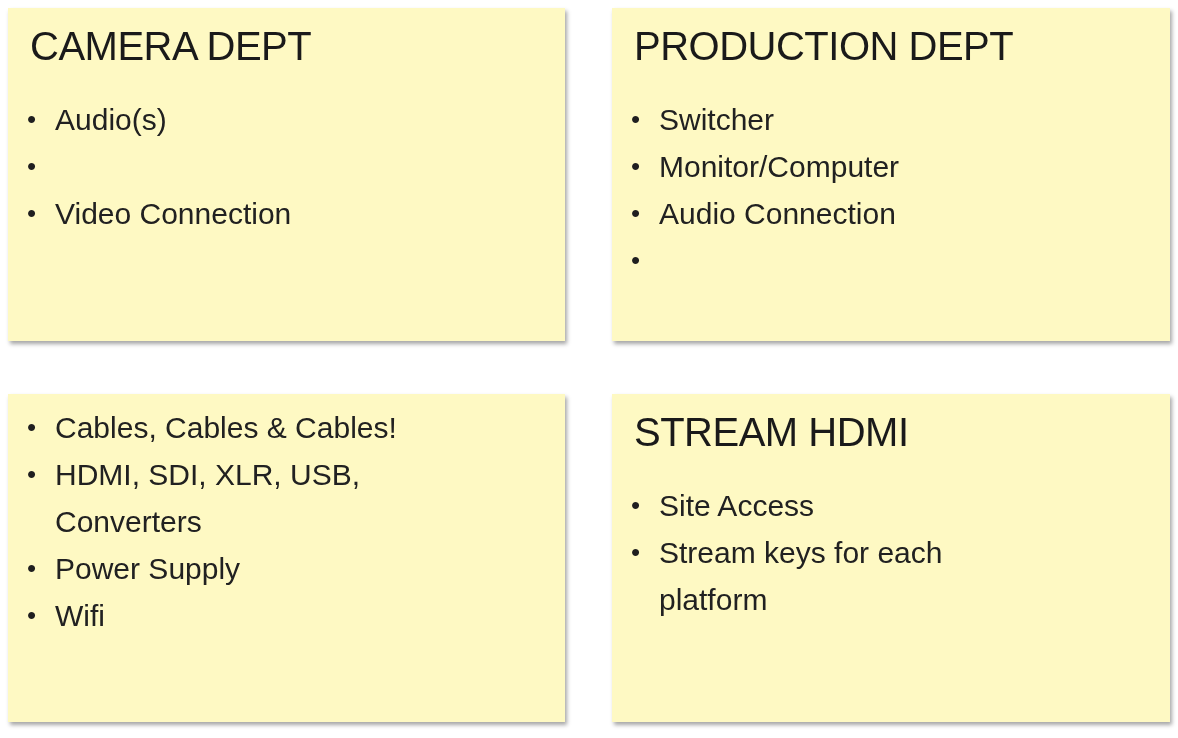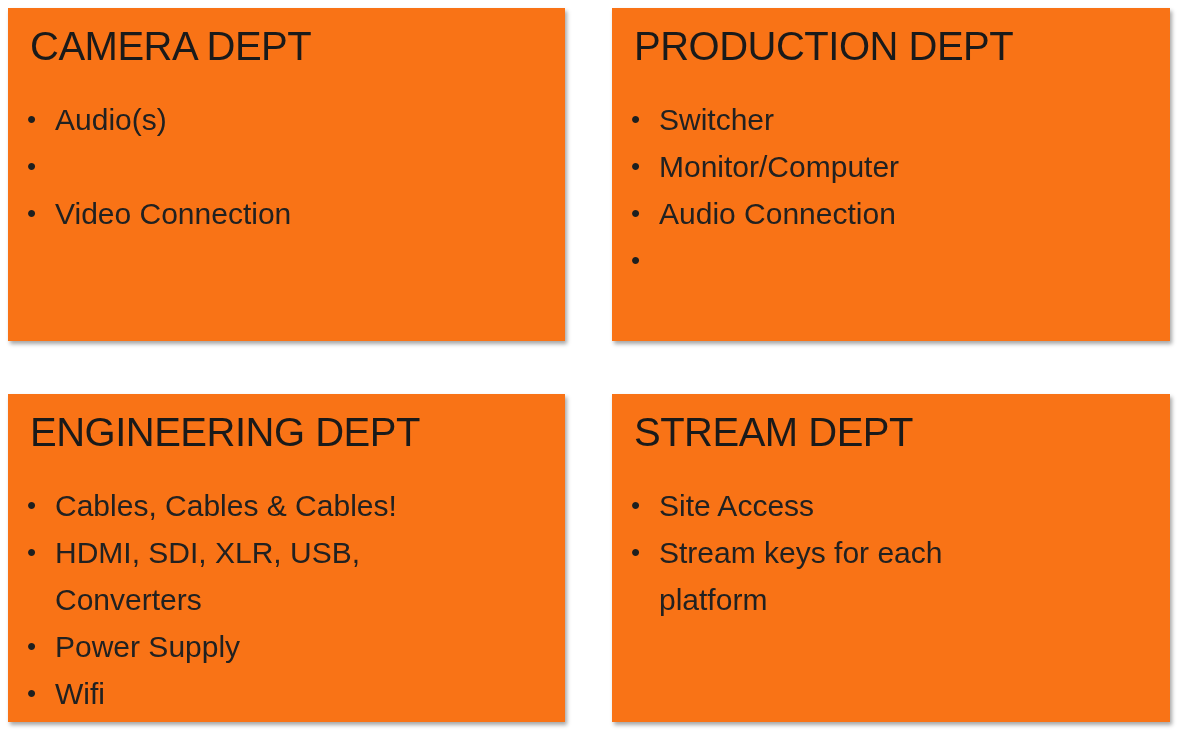--- a/index.html
+++ b/index.html
@@ -20,21 +20,21 @@
     height: 738px;
     padding: 8px;
     display: grid;
     grid-template-columns: 557px 558px;
     grid-template-rows: 333px 328px;
     column-gap: 47px;
     row-gap: 53px;
   }
   .card {
     box-sizing: border-box;
-    background: #f97316;
+    background: #fef9c3;
     box-shadow: 2px 3px 4px rgba(0, 0, 0, 0.35);
     padding: 10px 16px;
     overflow: hidden;
   }
   .card-title {
     margin: 0 0 22px 6px;
     font-size: 40px;
     font-weight: 400;
     line-height: 56px;
     letter-spacing: -0.5px;
@@ -102,21 +102,20 @@
         <span class="bullet-glyph">•</span>
         <span class="bullet-text">Audio Connection</span>
       </div>
       <div class="bullet-item">
         <span class="bullet-glyph">•</span>
       </div>
     </div>
   </div>
 
   <div class="card">
-    <h2 class="card-title">ENGINEERING DEPT</h2>
     <div class="bullet-list">
       <div class="bullet-item">
         <span class="bullet-glyph">•</span>
         <span class="bullet-text">Cables, Cables &amp; Cables!</span>
       </div>
       <div class="bullet-item">
         <span class="bullet-glyph">•</span>
         <span class="bullet-text">HDMI, SDI, XLR, USB,
 Converters</span>
       </div>
@@ -125,21 +124,21 @@
         <span class="bullet-text">Power Supply</span>
       </div>
       <div class="bullet-item">
         <span class="bullet-glyph">•</span>
         <span class="bullet-text">Wifi</span>
       </div>
     </div>
   </div>
 
   <div class="card">
-    <h2 class="card-title">STREAM DEPT</h2>
+    <h2 class="card-title">STREAM HDMI</h2>
     <div class="bullet-list">
       <div class="bullet-item">
         <span class="bullet-glyph">•</span>
         <span class="bullet-text">Site Access</span>
       </div>
       <div class="bullet-item">
         <span class="bullet-glyph">•</span>
         <span class="bullet-text">Stream keys for each
 platform</span>
       </div>

